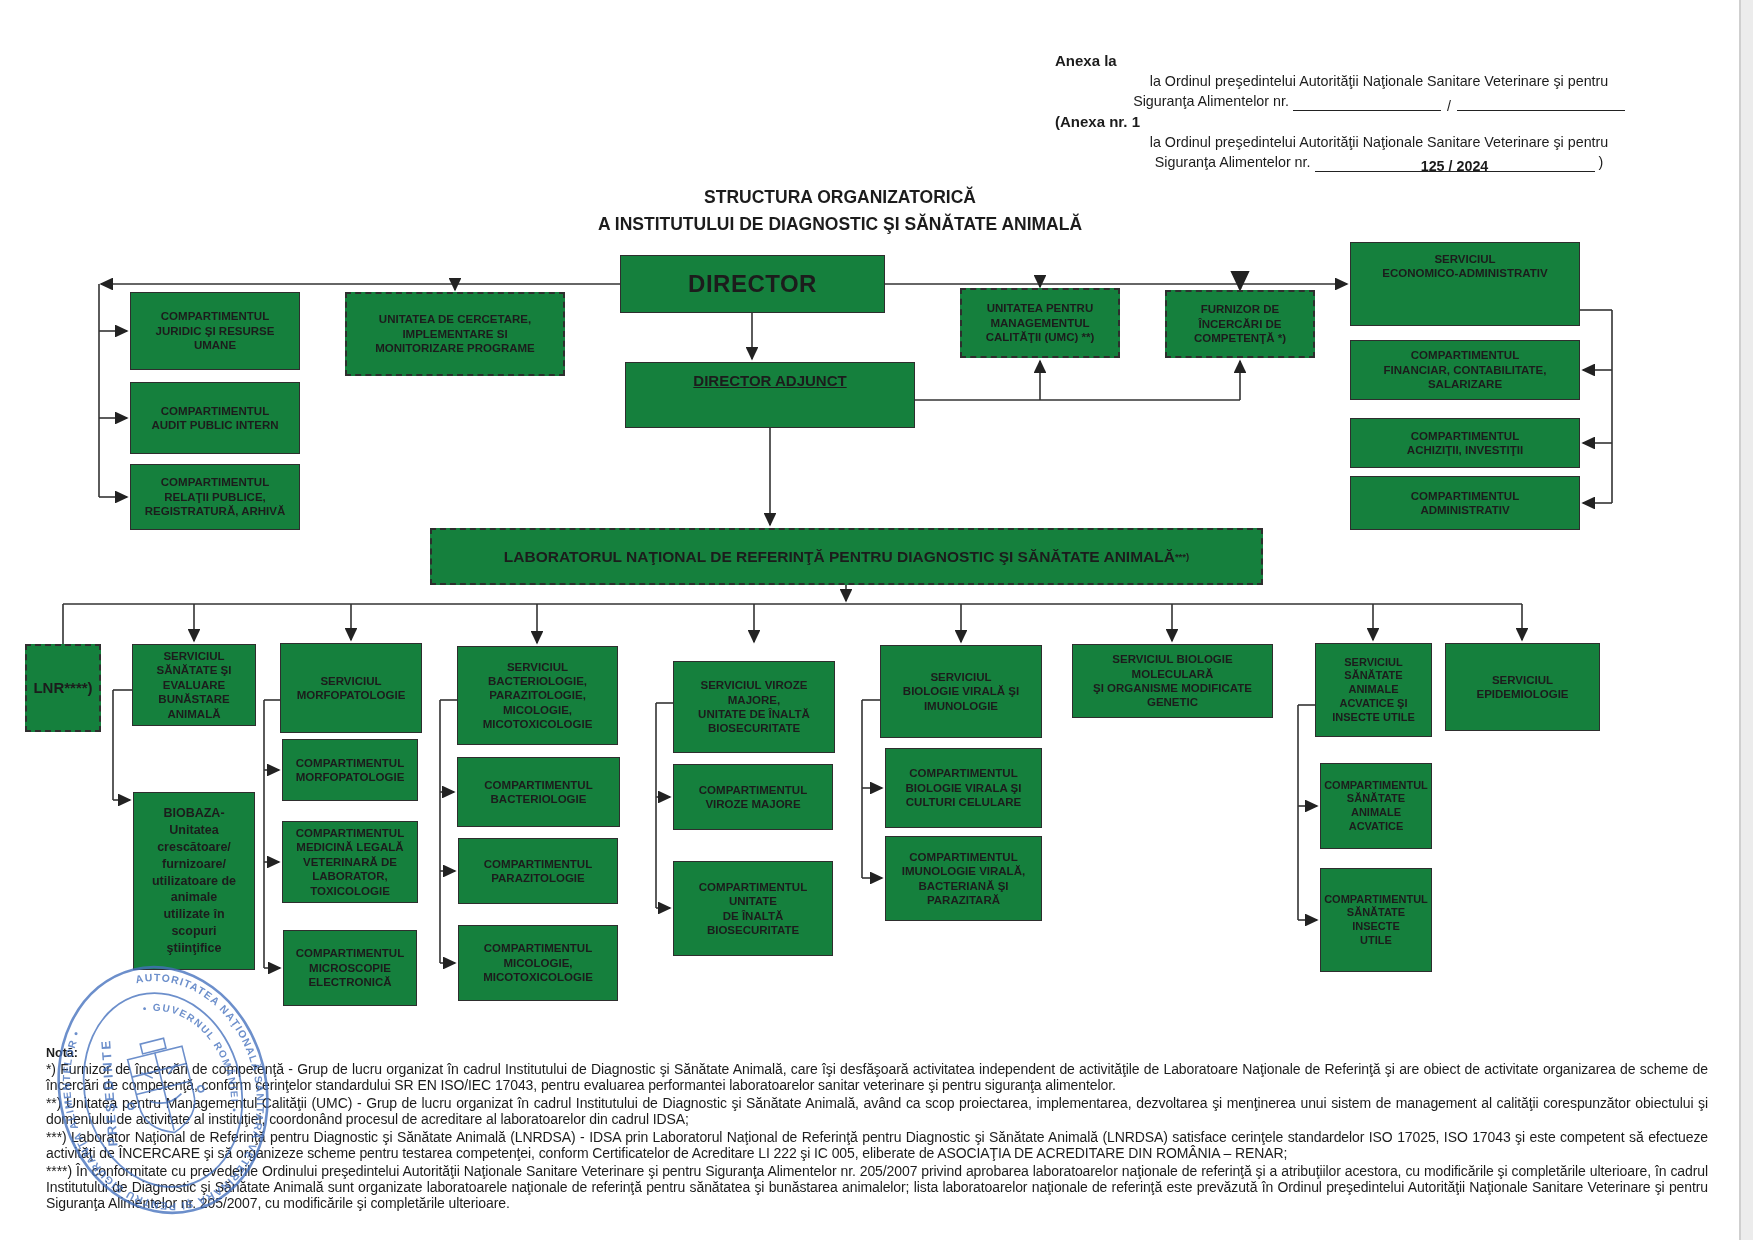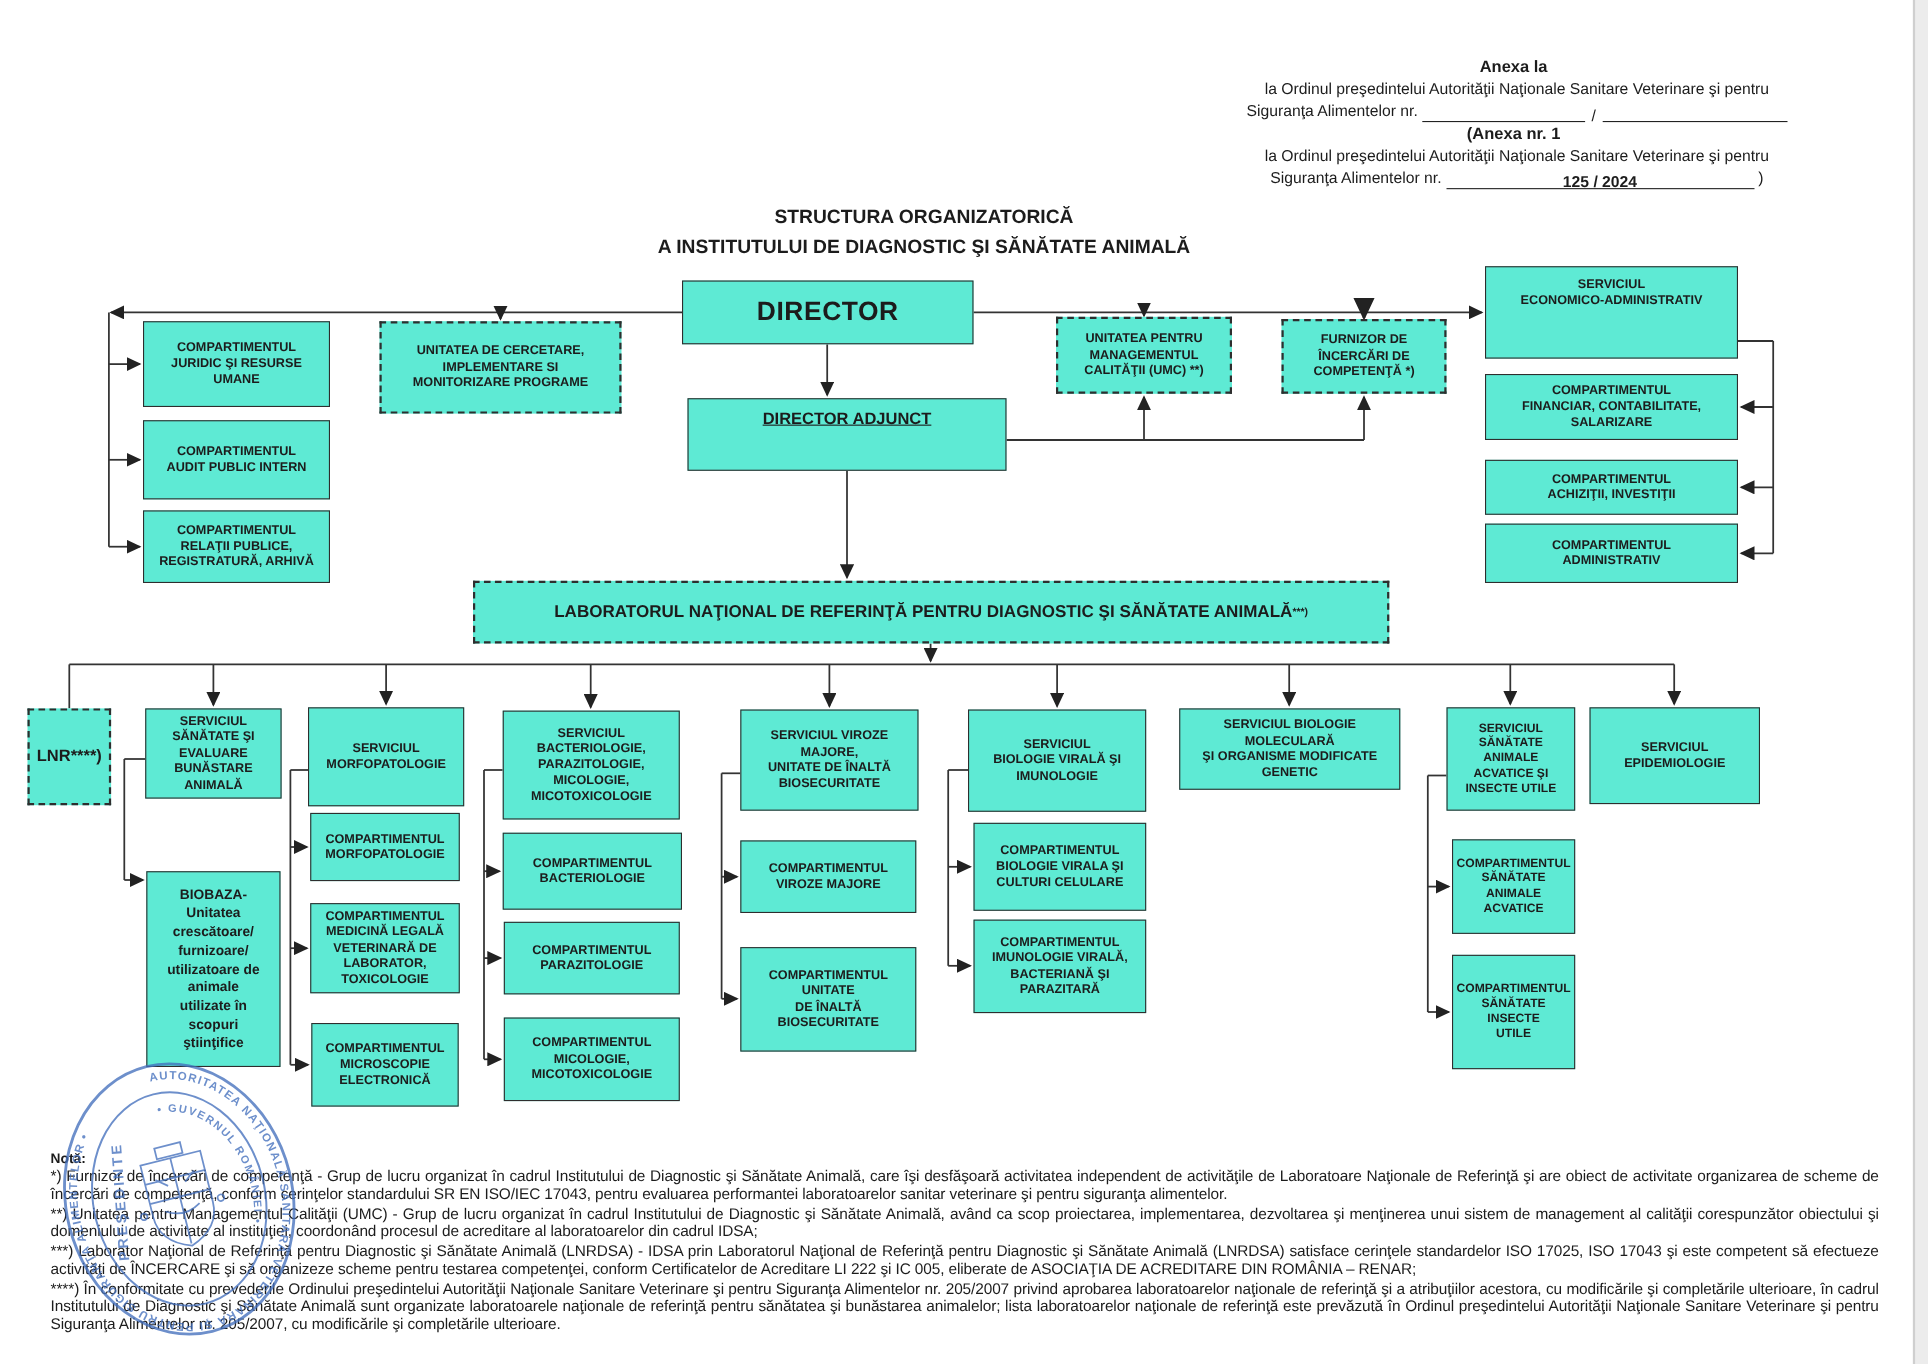--- a/index.html
+++ b/index.html
@@ -1,35 +1,35 @@
 <!DOCTYPE html>
 <html><head>
 <meta charset="utf-8">
 <style>
   html,body{margin:0;padding:0;}
   body{
     width:1753px;height:1240px;position:relative;background:#ffffff;
     font-family:"Liberation Sans", sans-serif;color:#1c1c1c;overflow:hidden;
   }
   .node{
-    position:absolute;border:1.7px solid #2e2e2e;background:#5eead4;
+    position:absolute;border:1.7px solid #2e2e2e;background:#15803d;
     display:flex;align-items:center;justify-content:center;text-align:center;
     font-weight:bold;font-size:11.5px;line-height:1.25;white-space:pre-line;
     box-sizing:border-box;padding:2px 3px;
   }
   .dashed{border:2px dashed #2e2e2e;}
   .top{align-items:flex-start;padding-top:9px;}
   .big{font-size:24px;letter-spacing:.5px;}
   .mid{font-size:15px;text-decoration:underline;}
   .sm{font-size:11px;}
   .lnr{font-size:15px;}
   .bio{font-size:12.5px;line-height:1.35;margin-top:36px;}
   .wires{position:absolute;left:0;top:0;}
   .hdr{position:absolute;left:1055px;top:50px;width:648px;font-size:14.3px;line-height:1.4;text-align:center;}
-  .hdr .r{text-align:center;font-weight:bold;font-size:15px;padding-right:6px;}
+  .hdr .r{text-align:left;font-weight:bold;font-size:15px;padding-right:6px;}
   .blank{display:inline-block;border-bottom:1.5px solid #222;text-align:center;height:15px;vertical-align:bottom;}
   .ttl{position:absolute;left:390px;top:184px;width:900px;text-align:center;font-weight:bold;font-size:17.5px;line-height:1.55;}
   .notes{position:absolute;left:46px;top:1046px;width:1662px;}
   .notes .nh{font-weight:bold;font-size:12.5px;margin-bottom:2px;}
   .notes p{margin:0 0 2px 0;font-size:14px;line-height:1.14;text-align:justify;letter-spacing:-0.1px;}
   .stamp{position:absolute;left:36px;top:948px;}
   .scanedge{position:absolute;right:0;top:0;width:12px;height:1240px;background:#ececec;border-left:2px solid #cfcfcf;}
 </style>
 </head>
 <body>
@@ -205,21 +205,21 @@
 MICOLOGIE,
 MICOTOXICOLOGIE</div>
   <div class="node" style="left:457px;top:757px;width:163px;height:70px">COMPARTIMENTUL
 BACTERIOLOGIE</div>
   <div class="node" style="left:458px;top:838px;width:160px;height:66px">COMPARTIMENTUL
 PARAZITOLOGIE</div>
   <div class="node" style="left:458px;top:925px;width:160px;height:76px">COMPARTIMENTUL
 MICOLOGIE,
 MICOTOXICOLOGIE</div>
 
-  <div class="node" style="left:673px;top:645px;width:162px;height:92px">SERVICIUL VIROZE
+  <div class="node" style="left:673px;top:661px;width:162px;height:92px">SERVICIUL VIROZE
 MAJORE,
 UNITATE DE ÎNALTĂ
 BIOSECURITATE</div>
   <div class="node" style="left:673px;top:764px;width:160px;height:66px">COMPARTIMENTUL
 VIROZE MAJORE</div>
   <div class="node" style="left:673px;top:861px;width:160px;height:95px">COMPARTIMENTUL
 UNITATE
 DE ÎNALTĂ
 BIOSECURITATE</div>
 

